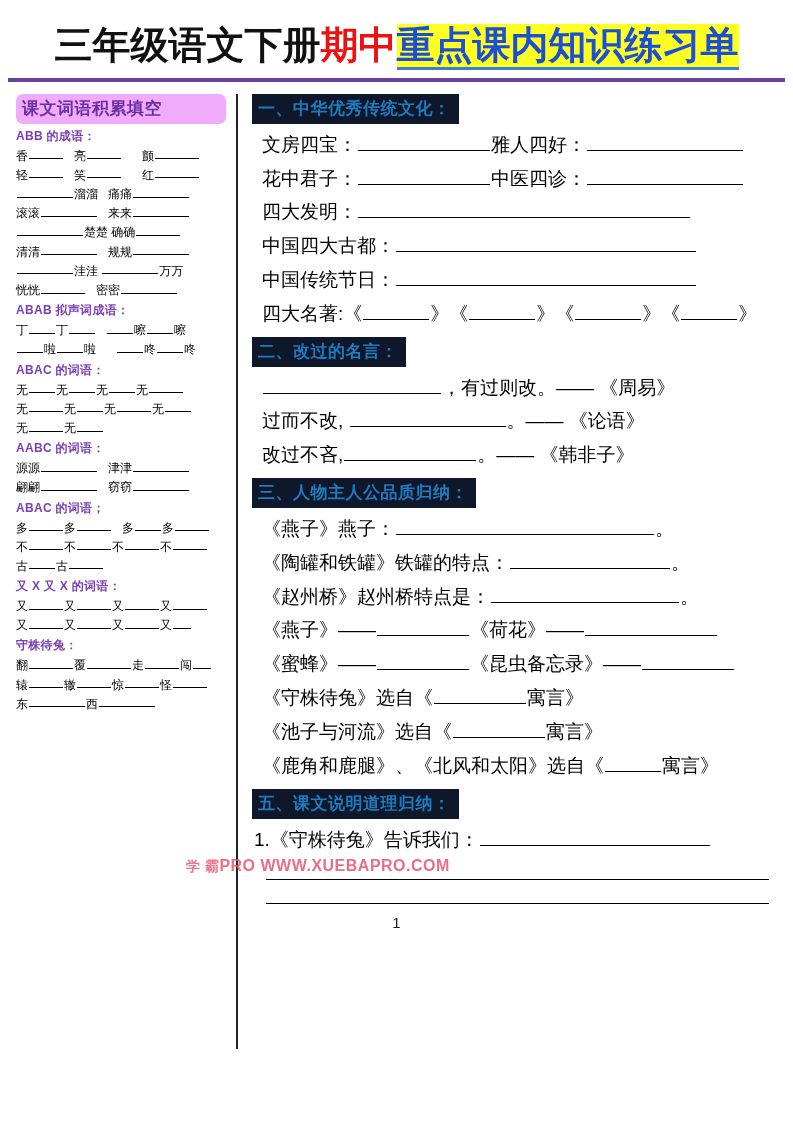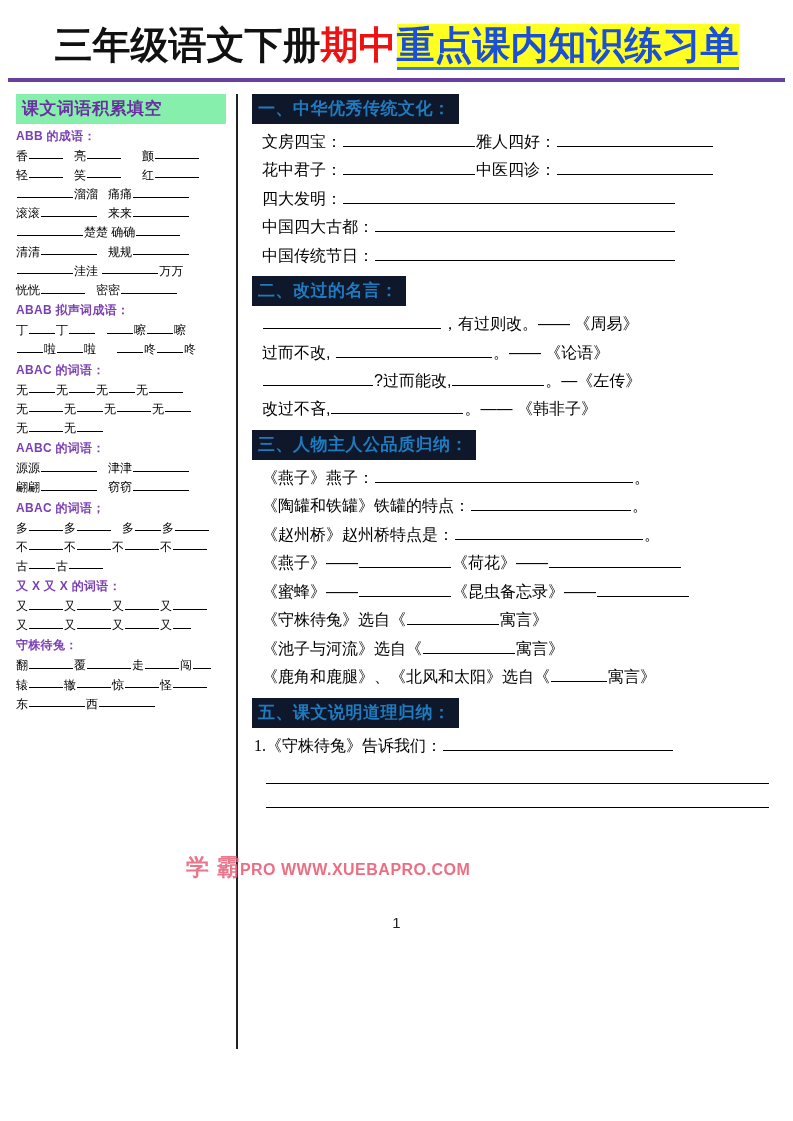--- a/index.html
+++ b/index.html
@@ -75,27 +75,28 @@
   }
   .col-right {
     flex: 1 1 auto;
     box-sizing: border-box;
     padding-left: 4px;
   }
 
   
   .hd-left {
     display: block;
-    background: #86efac;
+    background: #f0abfc;
     color: #6a2fa0;
     font-size: 17px;
     font-weight: bold;
     padding: 3px 6px 4px 6px;
     margin-bottom: 4px;
     letter-spacing: 0.5px;
+    border-radius: 7px;
   }
   .sub-left {
     color: #7b3fb5;
     font-size: 12px;
     font-weight: bold;
     margin: 3px 0 1px 0;
     letter-spacing: 0.3px;
   }
   .hd-right {
     display: inline-block;
@@ -111,29 +112,29 @@
 
   
   .row-l {
     font-size: 12px;
     line-height: 1.55;
     white-space: nowrap;
     color: #000;
     margin: 0;
   }
   .row-r {
-    font-size: 16px;
+    font-size: 19px;
     line-height: 1.78;
     white-space: nowrap;
     color: #000;
     margin: 0;
     padding-left: 10px;
   }
   .row-r.indent { padding-left: 118px; }
-  .row-r.noindent { padding-left: 2px; font-family: Liberation Serif, serif; }
+  .row-r.noindent { padding-left: 2px; }
 
   
   .bl {
     display: inline-block;
     border-bottom: 1.6px solid #000;
     vertical-align: baseline;
     height: 1.05em;
     margin: 0 1px;
   }
   .w1  { width: 18px; }
@@ -166,21 +167,21 @@
     width: 430px;
     pointer-events: none;
     z-index: 5;
     white-space: nowrap;
     font-size: 21px;
     font-weight: bold;
     color: #e8607a;
     opacity: 0.85;
     letter-spacing: 0.5px;
   }
-  .wm-cn { color: #e8607a; font-size: 23px; }
+  .wm-cn { color: #e8607a; font-size: 14px; }
   .wm-en { color: #e8556e; font-size: 16px; }
 
   
   .footer {
     position: absolute;
     left: 0;
     right: 0;
     bottom: 22px;
     text-align: center;
     font-size: 15px;
@@ -247,26 +248,26 @@
 
     <div class="col-right">
 
       
       <div class="hd-right first">一、中华优秀传统文化：</div>
       <div class="row-r"><span>文房四宝：</span><span class="bl w12"></span><span>雅人四好：</span><span class="bl w14"></span></div>
       <div class="row-r"><span>花中君子：</span><span class="bl w12"></span><span>中医四诊：</span><span class="bl w14"></span></div>
       <div class="row-r"><span>四大发明：</span><span class="bl" style="width:332px"></span></div>
       <div class="row-r"><span>中国四大古都：</span><span class="bl" style="width:300px"></span></div>
       <div class="row-r"><span>中国传统节日：</span><span class="bl" style="width:300px"></span></div>
+      <div class="row-r"><span>四大名著:</span>《<span class="bl w6"></span>》《<span class="bl w6"></span>》《<span class="bl w6"></span>》《<span class="bl w5"></span>》</div>
 
       
       <div class="hd-right">二、改过的名言：</div>
       <div class="row-r"><span class="bl w16"></span><span>，有过则改。——</span> <span>《周易》</span></div>
       <div class="row-r"><span>过而不改,</span> <span class="bl w14"></span><span>。——</span> <span>《论语》</span></div>
-      <div class="row-r"><span class="bl w10"></span><span>?过而能改,</span><span class="bl w8"></span><span>。—</span><span>《左传》</span></div>
       <div class="row-r"><span>改过不吝,</span><span class="bl w12"></span><span>。——</span> <span>《韩非子》</span></div>
 
       
       <div class="hd-right">三、人物主人公品质归纳：</div>
       <div class="row-r"><span>《燕子》燕子：</span><span class="bl" style="width:258px"></span><span>。</span></div>
       <div class="row-r"><span>《陶罐和铁罐》铁罐的特点：</span><span class="bl" style="width:160px"></span><span>。</span></div>
       <div class="row-r"><span>《赵州桥》赵州桥特点是：</span><span class="bl" style="width:188px"></span><span>。</span></div>
 
       
       <div class="row-r"><span>《燕子》——</span><span class="bl w8"></span><span>《荷花》——</span><span class="bl w12"></span></div>

